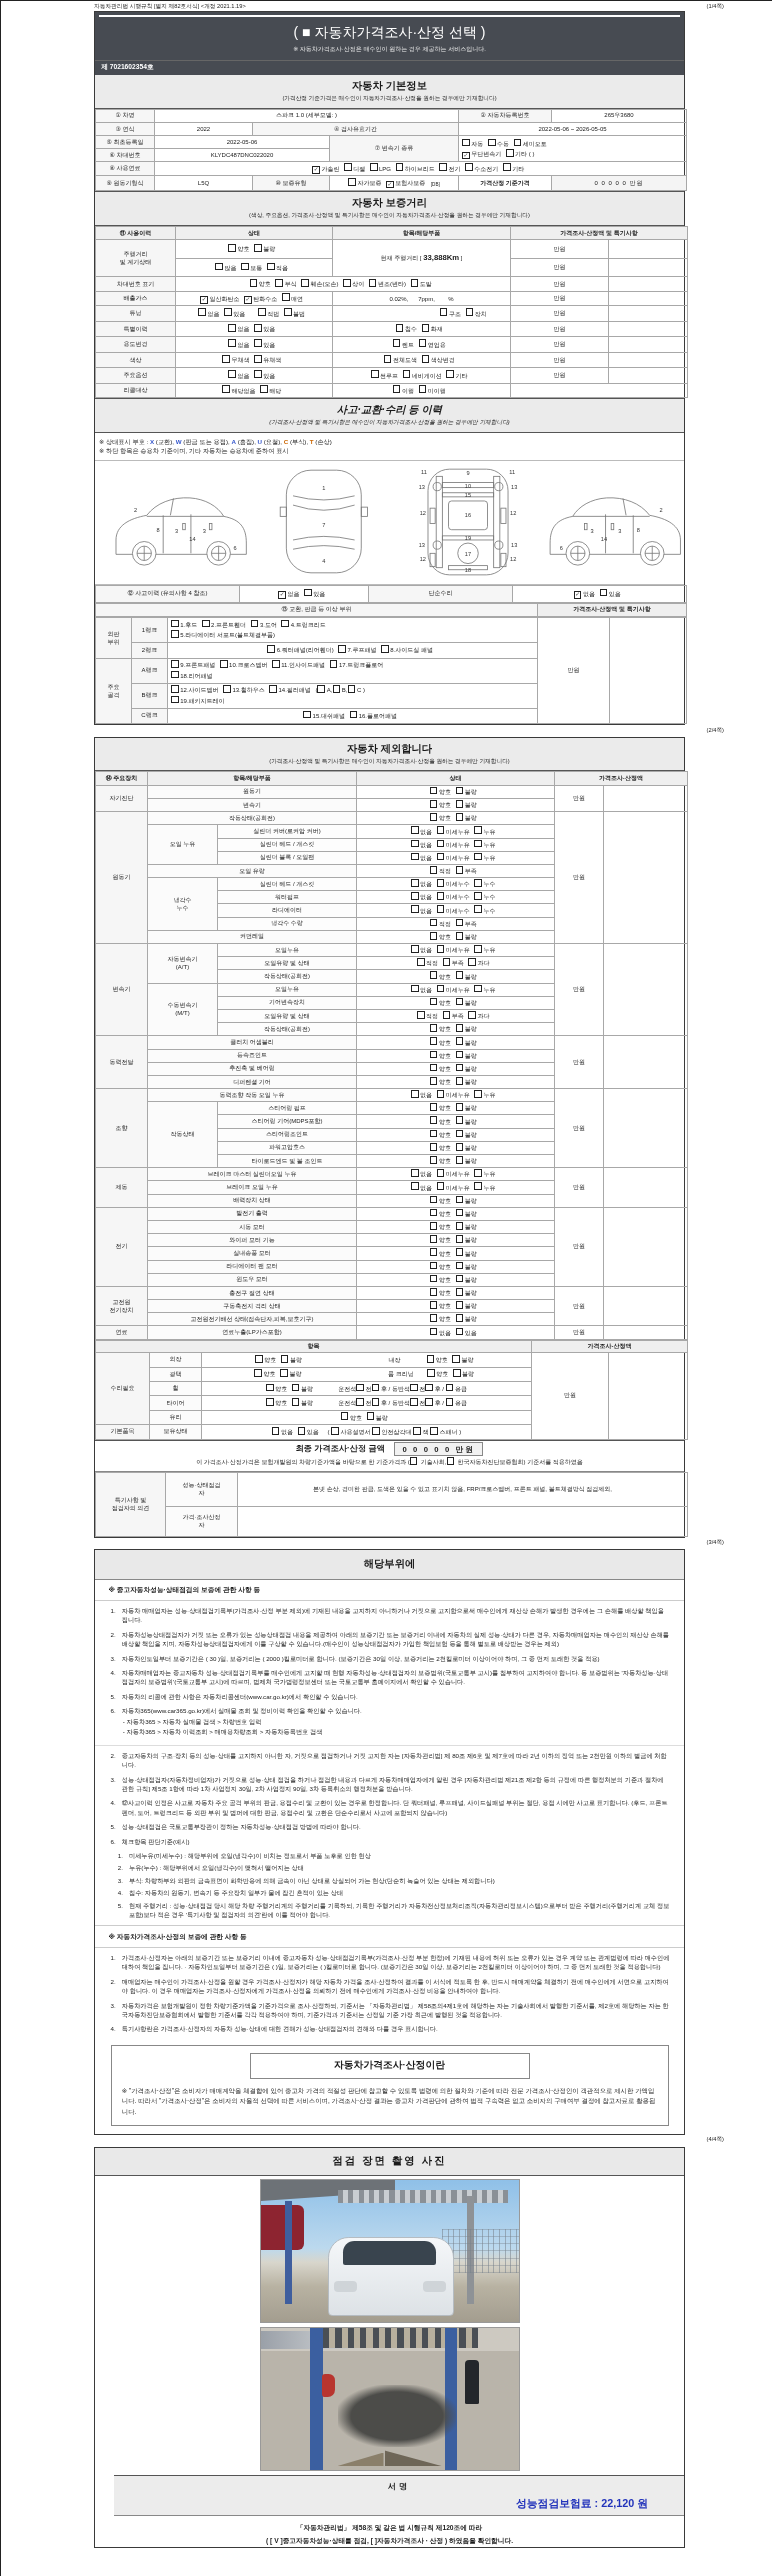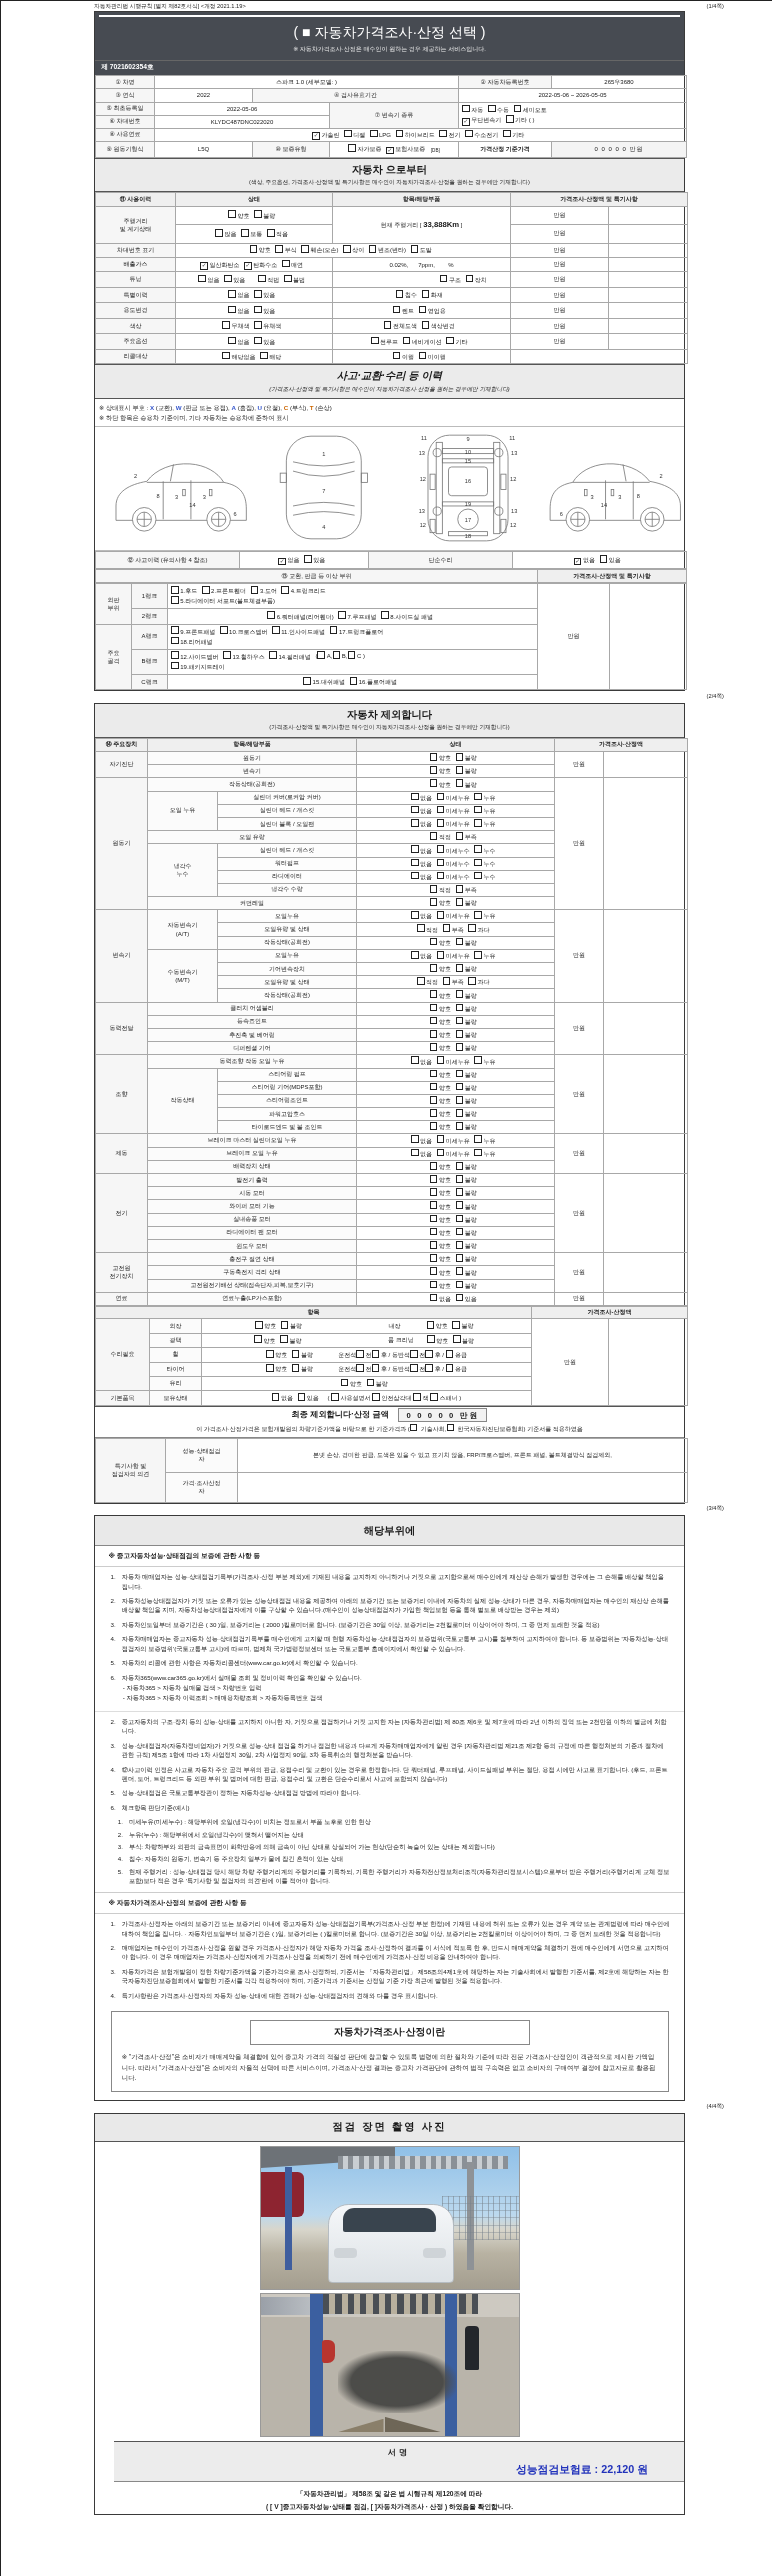--- a/index.html
+++ b/index.html
@@ -93,20 +93,24 @@
   <div class="inner">
 
     <div class="block">
       <div class="dhdr">
         <div class="strip"></div>
         <div class="s">( ■ 자동차가격조사·산정 선택 )</div>
         <div class="n">※ 자동차가격조사·산정은 매수인이 원하는 경우 제공하는 서비스입니다.</div>
       </div>
       <div class="docbar">제 7021602354호</div>
 
+      <div class="sec">
+        <div class="t">자동차 기본정보</div>
+        <div class="n">(가격산정 기준가격은 매수인이 자동차가격조사·산정을 원하는 경우에만 기재합니다)</div>
+      </div>
       <table class="f" id="t-basic">
           <colgroup>
             <col style="width: 59px;">
             <col style="width: 98px;">
             <col style="width: 77px;">
             <col style="width: 129px;">
             <col style="width: 93px;">
             <col style="width: 135px;">
           </colgroup>
           <tbody>
@@ -144,21 +148,21 @@
               <td class="tl">L5Q</td>
               <td class="gl">⑩ 보증유형</td>
               <td class="tl"><span class="ck"><span class="cb"></span><span class="cklb">자가보증</span></span><span class="ck"><span class="cb chk"></span><span class="cklb">보험사보증</span></span><span class="sm">[DB]</span></td>
               <td class="pbox">가격산정 기준가격</td>
               <td class="pval">0 0 0 0 0 만원</td>
             </tr>
           </tbody>
         </table>
 
       <div class="sec" style="border-top:1px solid #555;">
-        <div class="t">자동차 으로부터</div>
+        <div class="t">자동차 보증거리</div>
         <div class="n">(색상, 주요옵션, 가격조사·산정액 및 특기사항은 매수인이 자동차가격조사·산정을 원하는 경우에만 기재합니다)</div>
       </div>
       <table class="f" id="t-overall">
           <colgroup>
             <col style="width: 80px;">
             <col style="width: 157px;">
             <col style="width: 178px;">
             <col style="width: 98px;">
             <col style="width: 79px;">
           </colgroup>
@@ -678,21 +682,21 @@
             </tr>
             <tr style="height: 14.4px;">
               <td class="gl">기본품목</td>
               <td class="il">보유상태</td>
               <td class="tl"><span class="ck"><span class="cb"></span><span class="cklb">없음</span></span><span class="ck"><span class="cb"></span><span class="cklb">있음</span></span><span class="spc" style="width: 4.1px;"></span><span>( </span><span class="cb"></span>&nbsp;<span>사용설명서 </span><span class="cb"></span>&nbsp;<span>안전삼각대 </span><span class="cb"></span>&nbsp;<span>잭 </span><span class="cb"></span>&nbsp;<span>스패너 )</span></td>
             </tr>
           </tbody>
         </table>
 
       <div class="finamt">
-        <span class="l">최종 제외합니다·산정 금액</span>
+        <span class="l">최종 가격조사·산정 금액</span>
         <span class="v">0 0 0 0 0 만원</span>
       </div>
       <div class="finnote" id="final-note"><span>이 가격조사·산정가격은 보험개발원의 차량기준가액을 바탕으로 한 기준가격과 (</span><span class="cb"></span>&nbsp;<span> 기술사회,</span><span class="cb"></span>&nbsp;<span> 한국자동차진단보증협회) 기준서를 적용하였음</span></div>
       <table class="f" id="t-special">
           <colgroup>
             <col style="width: 70px;">
             <col style="width: 72px;">
             <col style="width: 450px;">
           </colgroup>
           <tbody>

